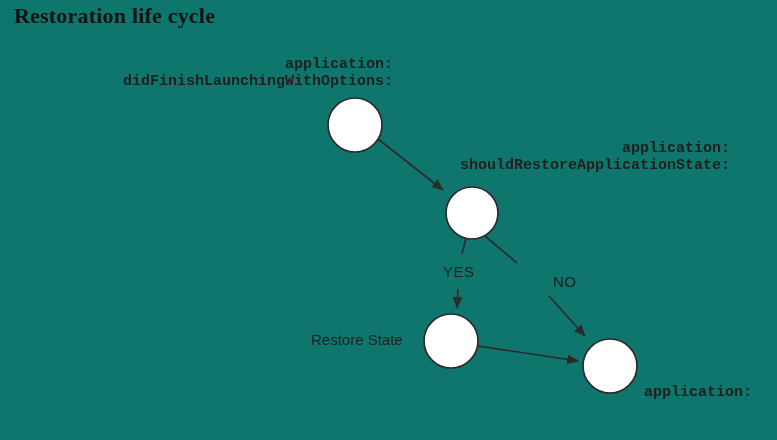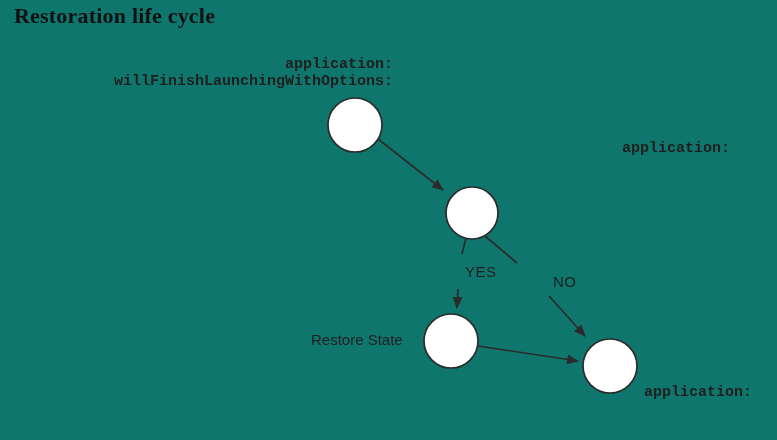--- a/index.html
+++ b/index.html
@@ -45,21 +45,21 @@
   .label-node2 { top: 140px; right: 47px;  }
   .label-node4 { top: 384px; right: 25px;  }
   .branch-label {
     position: absolute;
     font-size: 15px;
     font-weight: normal;
     color: #1f1f1f;
     letter-spacing: 0.5px;
     white-space: nowrap;
   }
-  .label-yes { left: 465px; top: 263px; }
+  .label-yes { left: 443px; top: 263px; }
   .label-no  { left: 517px; top: 273px; margin-left: 36px; }
   .annotation {
     position: absolute;
     left: 311px;
     top: 331px;
     font-size: 15px;
     color: #1f1f1f;
     white-space: nowrap;
   }
 </style>
@@ -88,25 +88,26 @@
     <line x1="478" y1="346" x2="578" y2="361" stroke="#2b2b2b" stroke-width="1.7" marker-end="url(#arrowhead)"></line>
 
     <circle cx="355" cy="125" r="27" fill="#ffffff" stroke="#2b2b2b" stroke-width="1.7"></circle>
     <circle cx="472" cy="213" r="26" fill="#ffffff" stroke="#2b2b2b" stroke-width="1.7"></circle>
     <circle cx="451" cy="341" r="27" fill="#ffffff" stroke="#2b2b2b" stroke-width="1.7"></circle>
     <circle cx="610" cy="366" r="27" fill="#ffffff" stroke="#2b2b2b" stroke-width="1.7"></circle>
   </svg>
 
   <div class="node-label label-node1">
     <div>application:</div>
-    <div>willFinishLaunchingWithOptions:</div>
+    <div>didFinishLaunchingWithOptions:</div>
   </div>
 
   <div class="node-label label-node2">
     <div>application:</div>
+    <div>shouldRestoreApplicationState:</div>
   </div>
 
   <div class="node-label label-node4">
     <div>application:</div>
   </div>
 
   <div class="branch-label label-yes">YES</div>
 
   <div class="branch-label label-no">NO</div>
 

